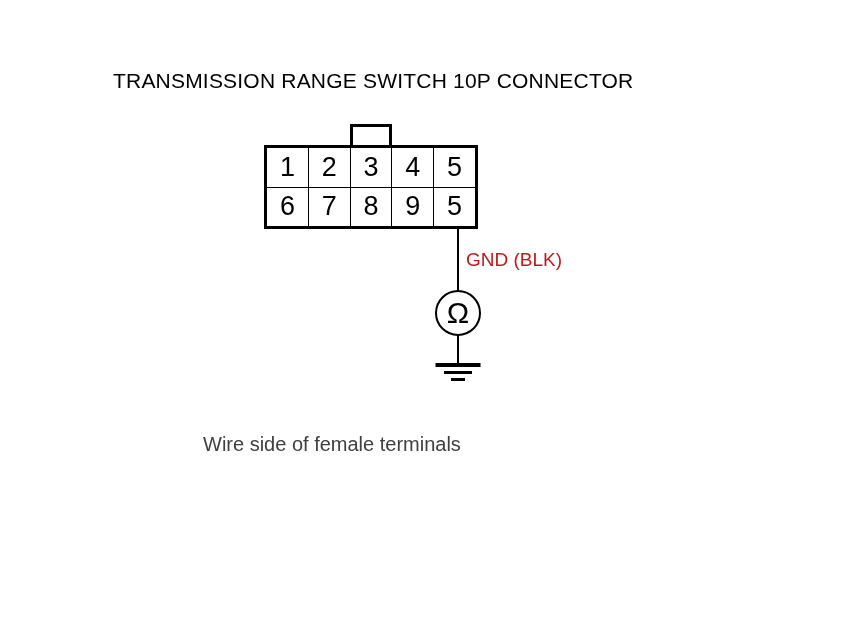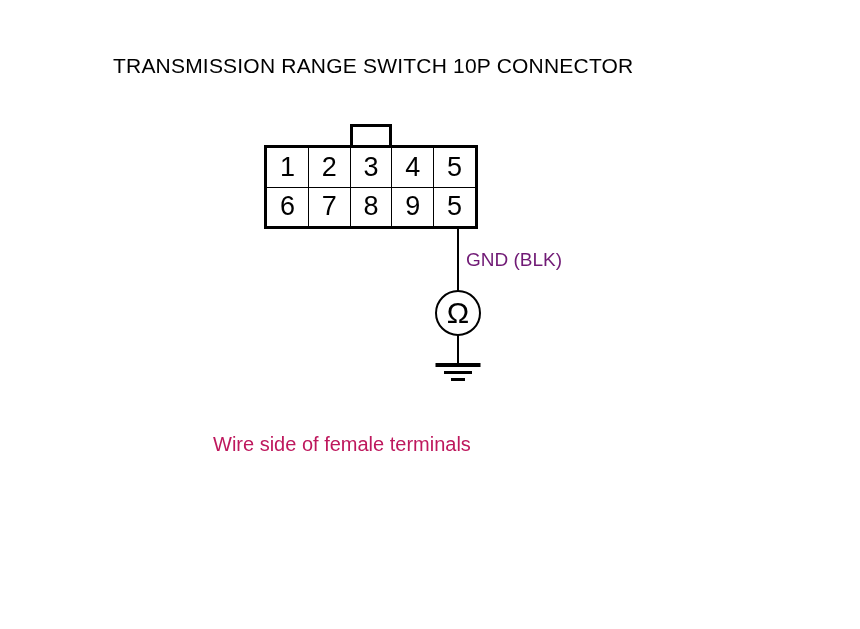--- a/index.html
+++ b/index.html
@@ -13,21 +13,21 @@
     position: relative;
     overflow: hidden;
     font-family: "Liberation Sans", sans-serif;
     color: #000000;
   }
 
   
   #diagram-title {
     position: absolute;
     left: 113px;
-    top: 53px;
+    top: 68px;
     font-size: 21px;
     line-height: 26px;
     letter-spacing: 0.2px;
     white-space: nowrap;
     color: #000;
   }
 
   
   #connector-assembly {
     position: absolute;
@@ -97,21 +97,21 @@
     height: 63px;
     background: #000;
   }
   #gnd-label {
     position: absolute;
     left: 466px;
     top: 248px;
     font-size: 19px;
     line-height: 23px;
     white-space: nowrap;
-    color: #701a75;
+    color: #b91c1c;
   }
   #ohmmeter {
     position: absolute;
     left: 435px;
     top: 290px;
     width: 46px;
     height: 46px;
     border: 2.5px solid #000;
     border-radius: 50%;
     box-sizing: border-box;
@@ -148,26 +148,26 @@
     transform: translateX(-50%);
     background: #000;
   }
   #gnd-bar-1 { top: 0px; width: 45px; height: 3.5px; }
   #gnd-bar-2 { top: 8px; width: 28px; height: 3px; }
   #gnd-bar-3 { top: 15px; width: 14px; height: 3px; }
 
   
   #view-caption {
     position: absolute;
-    left: 213px;
+    left: 203px;
     top: 432px;
     font-size: 20px;
     line-height: 25px;
     white-space: nowrap;
-    color: #be185d;
+    color: #404040;
   }
 </style>
 </head>
 <body>
 
 <div id="diagram-title">TRANSMISSION RANGE SWITCH 10P CONNECTOR</div>
 
 <div id="connector-assembly">
 
   <div id="connector-tab"></div>

